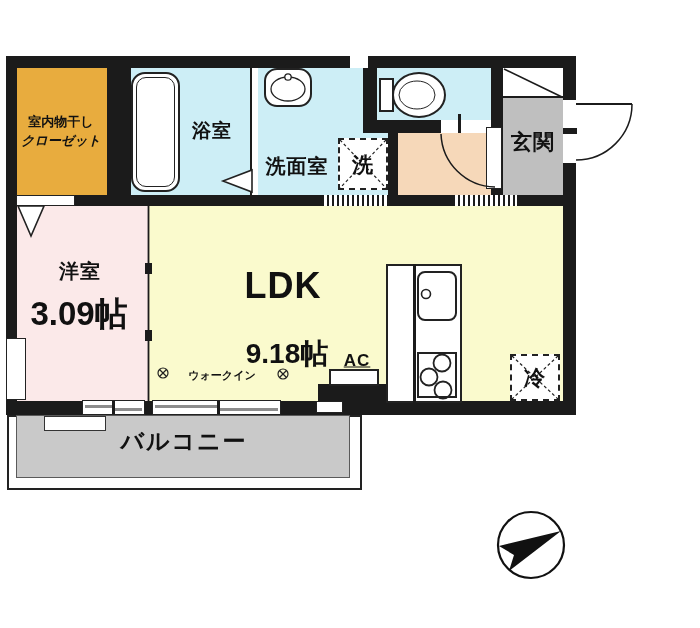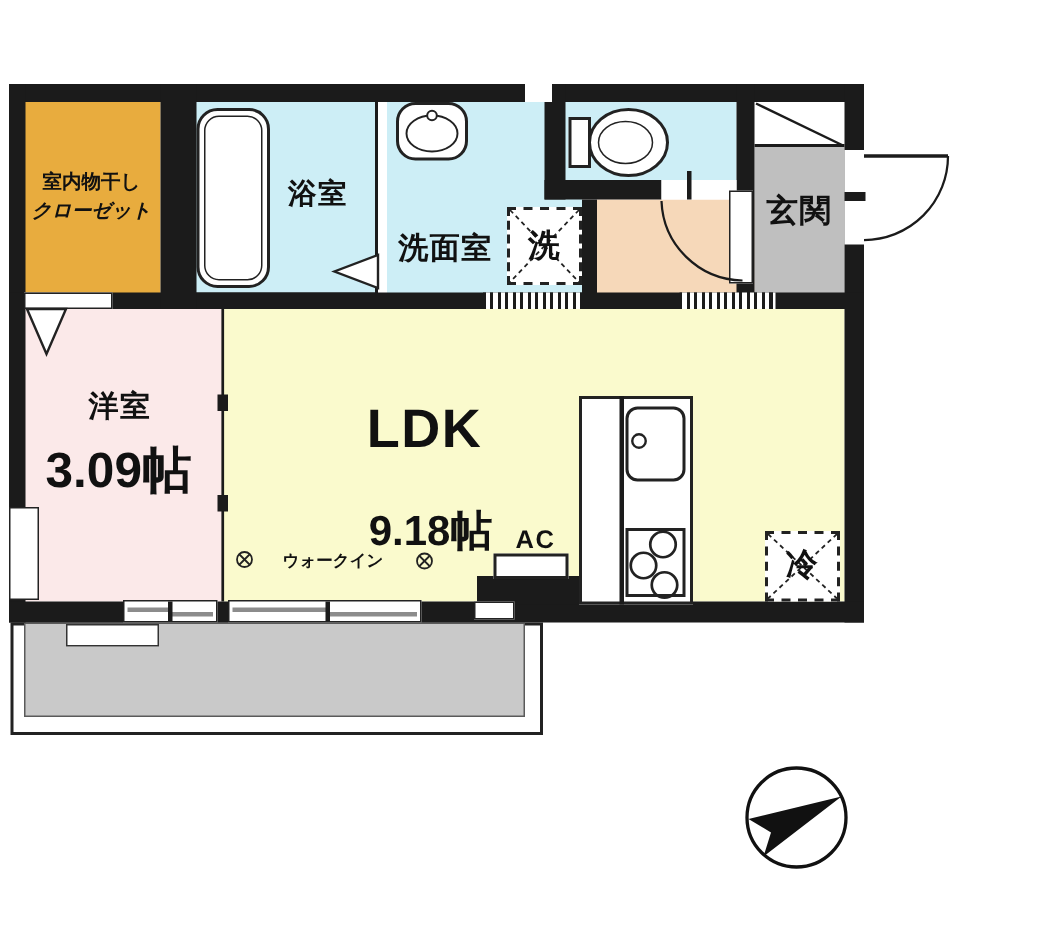--- a/index.html
+++ b/index.html
@@ -148,17 +148,18 @@
   <div class="lbl" style="left:61px;top:121px;font-size:13px;letter-spacing:0;">室内物干し</div>
   <div class="lbl" style="left:61px;top:140px;font-size:13px;letter-spacing:0;font-style:italic;">クローゼット</div>
   <div class="lbl" style="left:212px;top:130px;font-size:19px;">浴室</div>
   <div class="lbl" style="left:297px;top:148px;font-size:20px;margin-top:18px;">洗面室</div>
   <div class="lbl" style="left:363px;top:164px;font-size:21px;">洗</div>
   <div class="lbl" style="left:533px;top:141px;font-size:21px;">玄関</div>
   <div class="lbl" style="left:80px;top:271px;font-size:20px;">洋室</div>
   <div class="lbl" style="left:79px;top:313px;font-size:33px;letter-spacing:0;">3.09帖</div>
   <div class="lbl" style="left:283px;top:286px;font-size:36px;">LDK</div>
   <div class="lbl" style="left:287px;top:327px;font-size:28px;letter-spacing:0;margin-top:27px;">9.18帖</div>
-  <div class="lbl" style="left:357px;top:360px;font-size:17px;">AC</div>
+  <div class="lbl" style="left:357px;top:360px;font-size:17px;text-decoration:underline;">AC</div>
   <div class="lbl" style="left:222px;top:375px;font-size:11px;letter-spacing:0;">ウォークイン</div>
   <div class="lbl" style="left:535px;top:377px;font-size:21px;">冷</div>
+  <div class="lbl" style="left:184px;top:441px;font-size:23px;letter-spacing:2px;">バルコニー</div>
 
 </div>
 
 </body></html>

